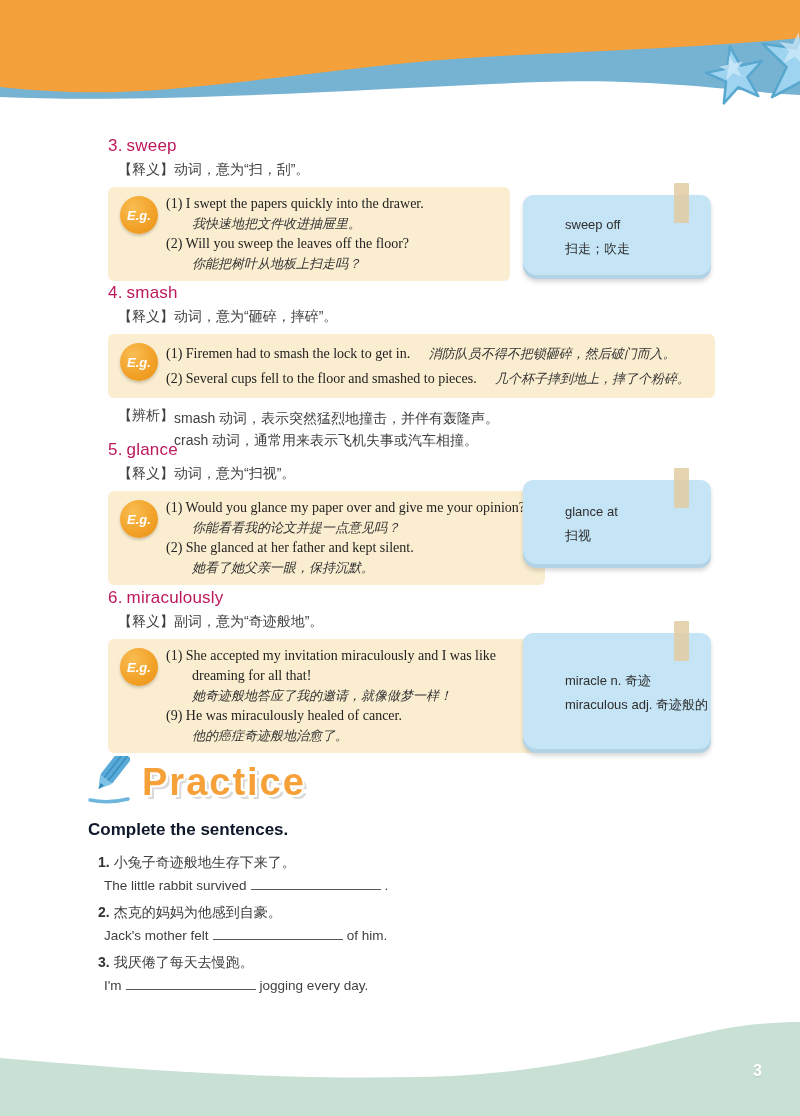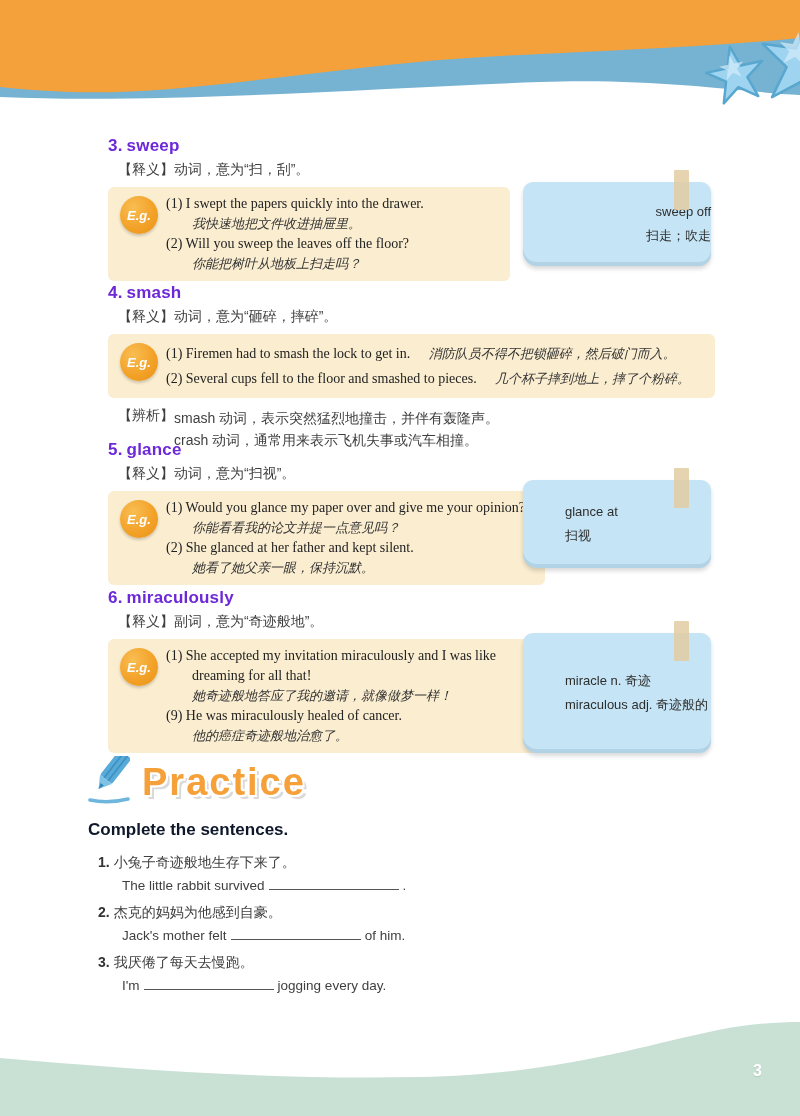--- a/index.html
+++ b/index.html
@@ -14,21 +14,21 @@
   .footer-wave { position:absolute; bottom:0; left:0; }
   .page-number {
     position:absolute; right:38px; bottom:36px; color:#ffffff;
     font-size:16px; font-weight:bold; text-shadow:0 1px 1px rgba(0,0,0,0.12);
   }
 
   
   .section { position:absolute; left:108px; width:620px; }
   .sec3 { top:136px; } .sec4 { top:283px; } .sec5 { top:440px; } .sec6 { top:588px; }
 
-  .sec-head { font-size:17px; font-weight:bold; color:#6d28d9; letter-spacing:0.2px; }
+  .sec-head { font-size:17px; font-weight:normal; color:#be185d; letter-spacing:0.2px; }
   .sec-head .word { margin-left:4px; }
 
   .def-line { margin:5px 0 0 10px; font-size:14px; color:#3f3f3f; display:flex; }
   .def-line .lbl { flex:0 0 auto; }
 
   .eg-box {
     position:relative; margin-top:8px; background:#FAEDD0; border-radius:6px;
     padding:7px 10px 7px 58px; box-sizing:border-box;
   }
   .w-narrow { width:402px; }
@@ -69,39 +69,39 @@
     border-radius:10px 10px 12px 14px; z-index:3;
     box-shadow:0 3px 4px rgba(0,0,0,0.15), inset 0 -4px 0 rgba(120,160,185,0.25);
     display:flex; flex-direction:column; justify-content:center;
     padding-left:42px; box-sizing:border-box;
   }
   .note div { font-size:13px; color:#2e2e2e; line-height:24px; }
   .note .tape {
     position:absolute; top:-12px; right:22px; width:15px; height:40px;
     background:#E2CBA2; opacity:0.85; border-radius:1px;
   }
-  .note-sweep   { top:46px; height:84px;align-items:flex-end;  }
+  .note-sweep   { top:59px; height:84px;  }
   .note-glance  { top:40px; height:88px;  }
   .note-miracle { top:45px; height:120px; }
 
   
   .practice-title-row { position:absolute; top:756px; left:86px; display:flex; align-items:flex-end; }
   .practice-title {
     font-size:38px; font-weight:bold; color:#F6A03A; letter-spacing:2px; margin-left:12px;
     text-shadow:-2px -2px 0 #ffffff, 2px -2px 0 #ffffff, -2px 2px 0 #ffffff,
                  2px 2px 0 #ffffff, 4px 4px 0 #d9d9d9;
   }
   .practice-subtitle {
     position:absolute; top:820px; left:88px; font-size:17px; font-weight:bold; color:#0f172a;
   }
   .exercises { position:absolute; top:850px; left:98px; width:480px; }
   .ex-item { margin-bottom:2px; }
   .ex-zh { font-size:14px; color:#3f3f3f; line-height:24px; }
   .ex-num { font-weight:bold; margin-right:4px; color:#333333; }
-  .ex-en { margin-left:24px; font-size:13.5px; color:#3f3f3f; line-height:24px; }
+  .ex-en { margin-left:6px; font-size:13.5px; color:#3f3f3f; line-height:24px; }
   .blank {
     display:inline-block; width:130px; height:12px; margin:0 4px;
     border-bottom:1.5px solid #555555; vertical-align:baseline;
   }
 </style>
 </head>
 <body>
 
 <svg class="header-wave" width="800" height="132" viewBox="0 0 800 132">
   <path fill="#76B2D1" d="M0,0 H800 V95 C740,92 660,78 540,82 C380,88 160,104 0,97 Z"></path>

